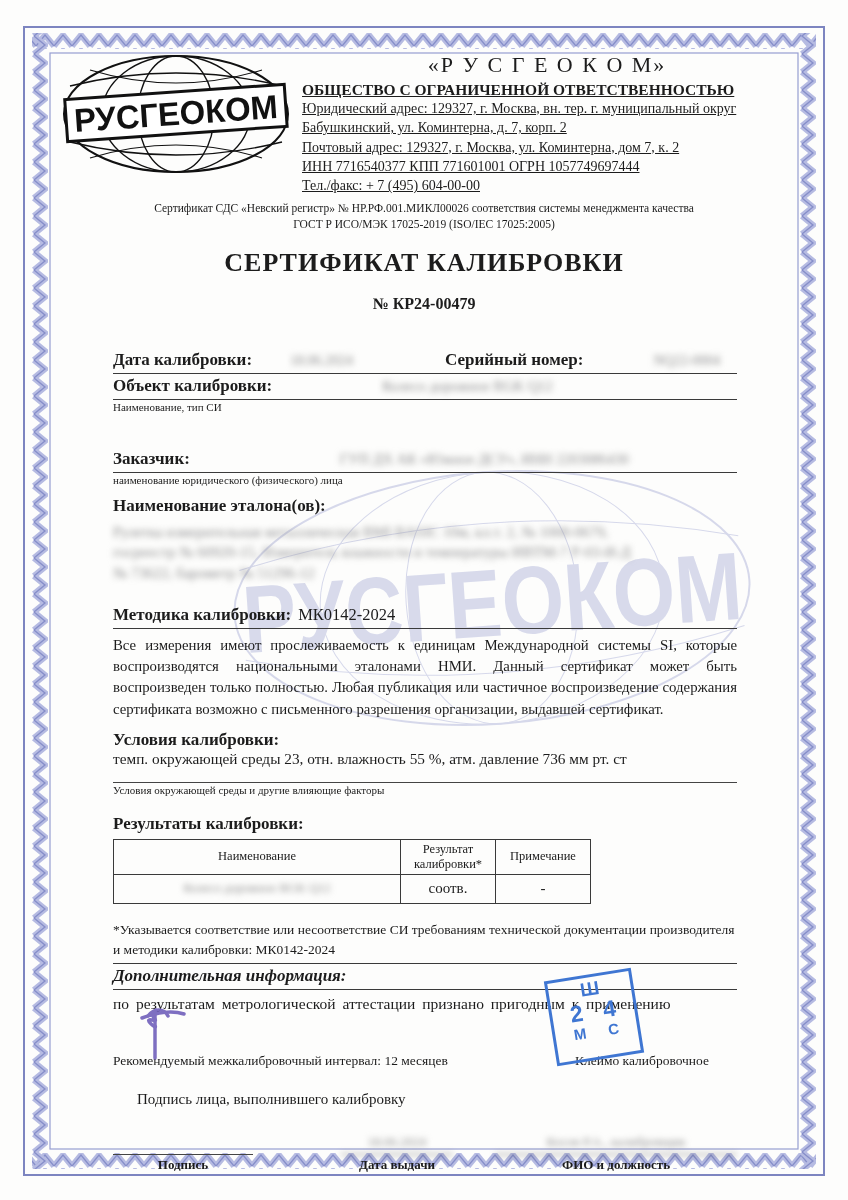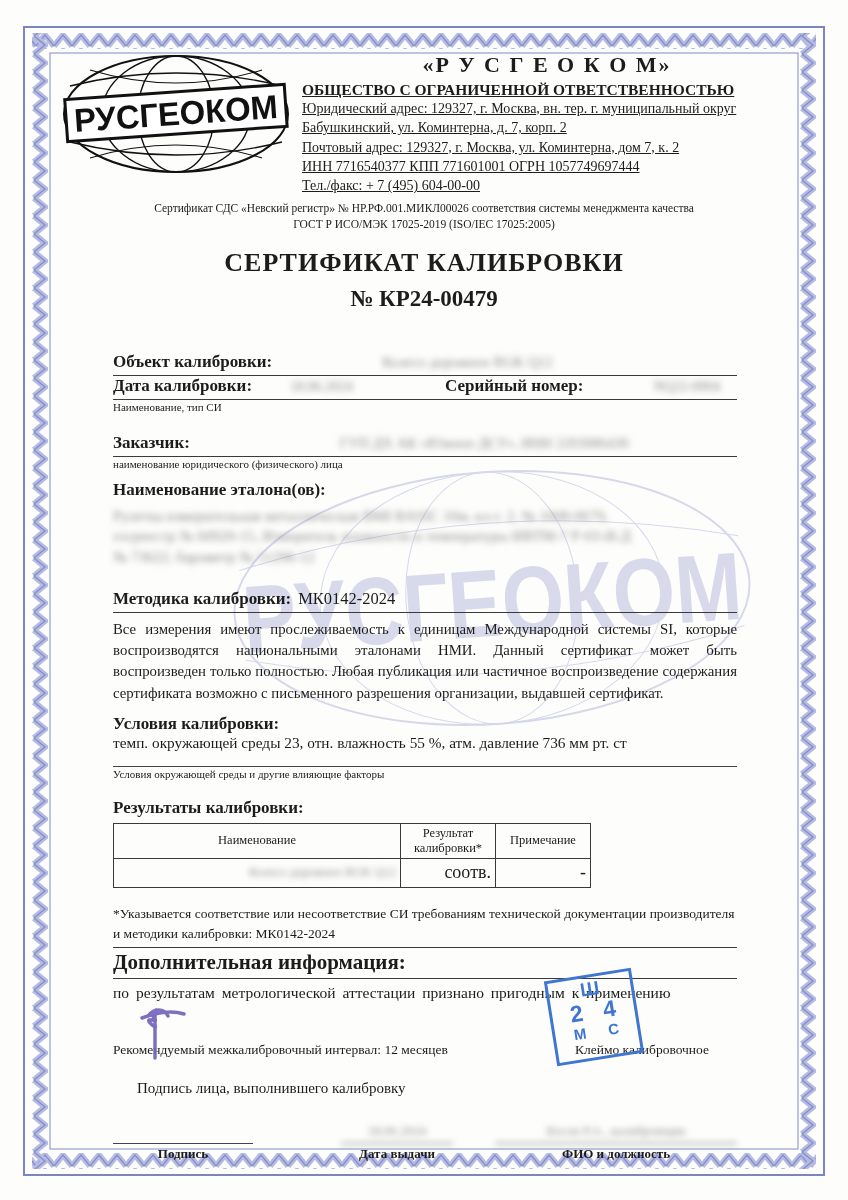--- a/index.html
+++ b/index.html
@@ -6,49 +6,49 @@
   .page{
     position:relative;width:848px;height:1200px;margin:0 auto;
     background:#fdfdfc;overflow:hidden;
     font-family:"Liberation Serif","DejaVu Serif",serif;color:#1c1c1c;
   }
   .frame{position:absolute;left:0;top:0;z-index:0;}
   
   .header{position:absolute;top:52px;left:60px;width:732px;display:flex;z-index:2;}
   .logo{flex:0 0 232px;}
   .header-right{margin-left:10px;flex:1;}
-  .company-title{font-size:22px;font-weight:bold;text-align:center;letter-spacing:2px;}
+  .company-title{font-size:22px;font-weight:normal;text-align:center;letter-spacing:2px;}
   .company-form{font-size:15.5px;font-weight:bold;text-decoration:underline;margin-top:3px;}
   .addr{font-size:14px;line-height:1.38;margin-top:0;text-decoration:underline;}
   
   .cert-system{position:absolute;top:200px;left:0;width:100%;text-align:center;
     font-size:11.5px;line-height:1.4;z-index:2;}
   
   .doc-title{position:absolute;top:248px;left:0;width:100%;text-align:center;z-index:2;}
   .doc-title .t1{font-size:26px;font-weight:bold;letter-spacing:1px;}
-  .doc-title .t2{font-size:23px;font-weight:bold;margin-top:8px;}
+  .doc-title .t2{font-size:16px;font-weight:bold;margin-top:17px;}
   
   .watermark{position:absolute;left:222px;top:458px;width:540px;height:280px;
     opacity:.30;z-index:1;filter:blur(.5px);pointer-events:none;}
   
   .main{position:absolute;top:350px;left:113px;width:624px;z-index:2;}
   .fieldrow{display:flex;align-items:baseline;border-bottom:1.4px solid #3a3a3a;padding-bottom:3px;}
   .flabel{font-size:17px;font-weight:bold;white-space:nowrap;}
   .redacted{filter:blur(3px);color:#8d8d8d;}
   .caption{font-size:11px;text-align:left;margin-top:1px;}
   .h-section{font-size:17px;font-weight:bold;margin:0;}
   .etalon-block{font-size:15px;line-height:1.35;text-align:justify;margin-top:6px;}
   .para{font-size:14.8px;line-height:1.44;text-align:justify;margin-top:6px;}
   
   table.results{border-collapse:collapse;margin-top:5px;font-size:12.5px;}
   table.results th,table.results td{border:1.2px solid #3a3a3a;text-align:center;padding:2px 4px;}
   table.results th{font-weight:normal;height:30px;}
-  table.results td{height:24px;font-size:18px;text-align:right;}
+  table.results td{height:24px;font-size:15px;}
   .footnote{font-size:13.5px;line-height:1.45;margin-top:16px;padding-bottom:4px;border-bottom:1.4px solid #3a3a3a;}
-  .addinfo-head{font-size:21px;font-weight:bold;padding:2px 0 3px;border-bottom:1.4px solid #3a3a3a;}
+  .addinfo-head{font-size:17px;font-weight:bold;padding:2px 0 3px;border-bottom:1.4px solid #3a3a3a;font-style:italic;}
   .addinfo-text{font-size:15.5px;margin-top:5px;word-spacing:3px;}
   .interval-row{display:flex;justify-content:space-between;margin-top:40px;font-size:13.5px;}
   .interval-row .stamp-label{margin-right:28px;}
   .sign-title{font-size:15px;margin-top:22px;margin-left:24px;}
   .sig-row{display:flex;margin-top:26px;}
   .sigcol{display:flex;flex-direction:column;}
   .sigval{height:20px;font-size:13px;text-align:center;border-bottom:1.4px solid #444;}
   .sigcap{font-size:13px;font-weight:bold;text-align:center;margin-top:2px;}
   .sig1{width:140px;}
   .sig2{width:242px;margin-left:42px;}
@@ -132,34 +132,34 @@
     <div>ГОСТ Р ИСО/МЭК 17025-2019 (ISO/IEC 17025:2005)</div>
   </div>
 
   <div class="doc-title">
     <div class="t1">СЕРТИФИКАТ КАЛИБРОВКИ</div>
     <div class="t2">№ КР24-00479</div>
   </div>
 
   <div class="main">
 
-    <div class="fieldrow" style="margin-top:2px;">
-      <span class="flabel">Объект калибровки:</span>
-      <span class="redacted" style="margin-left:110px;font-size:14.5px;">Колесо дорожное RGK Q12</span>
-    </div>
-
     <div class="fieldrow">
       <span class="flabel">Дата калибровки:</span>
       <span class="redacted" style="margin-left:38px;font-size:14px;">18.06.2024</span>
       <span class="flabel" style="margin-left:92px;">Серийный номер:</span>
       <span class="redacted" style="margin-left:70px;font-size:14px;">NQ22-0004</span>
     </div>
+
+    <div class="fieldrow" style="margin-top:2px;">
+      <span class="flabel">Объект калибровки:</span>
+      <span class="redacted" style="margin-left:110px;font-size:14.5px;">Колесо дорожное RGK Q12</span>
+    </div>
     <div class="caption">Наименование, тип СИ</div>
 
-    <div class="fieldrow" style="margin-top:20px;text-align:right;">
+    <div class="fieldrow" style="margin-top:36px;text-align:right;">
       <span class="flabel">Заказчик:</span>
       <span class="redacted" style="margin-left:150px;font-size:14.5px;">ГУП ДХ АК «Южное ДСУ», ИНН 2203086430</span>
     </div>
     <div class="caption">наименование юридического (физического) лица</div>
 
     <div class="h-section" style="margin-top:10px;">Наименование эталона(ов):</div>
     <div class="etalon-block redacted">
       <div>Рулетка измерительная металлическая BMI BASIC 10м, кл.т. 2, № 1008-0679,</div>
       <div>госреестр № 60920-15, Измеритель влажности и температуры ИВТМ-7 Р-03-И-Д</div>
       <div>№ 73622, барометр № 51296-12</div>

